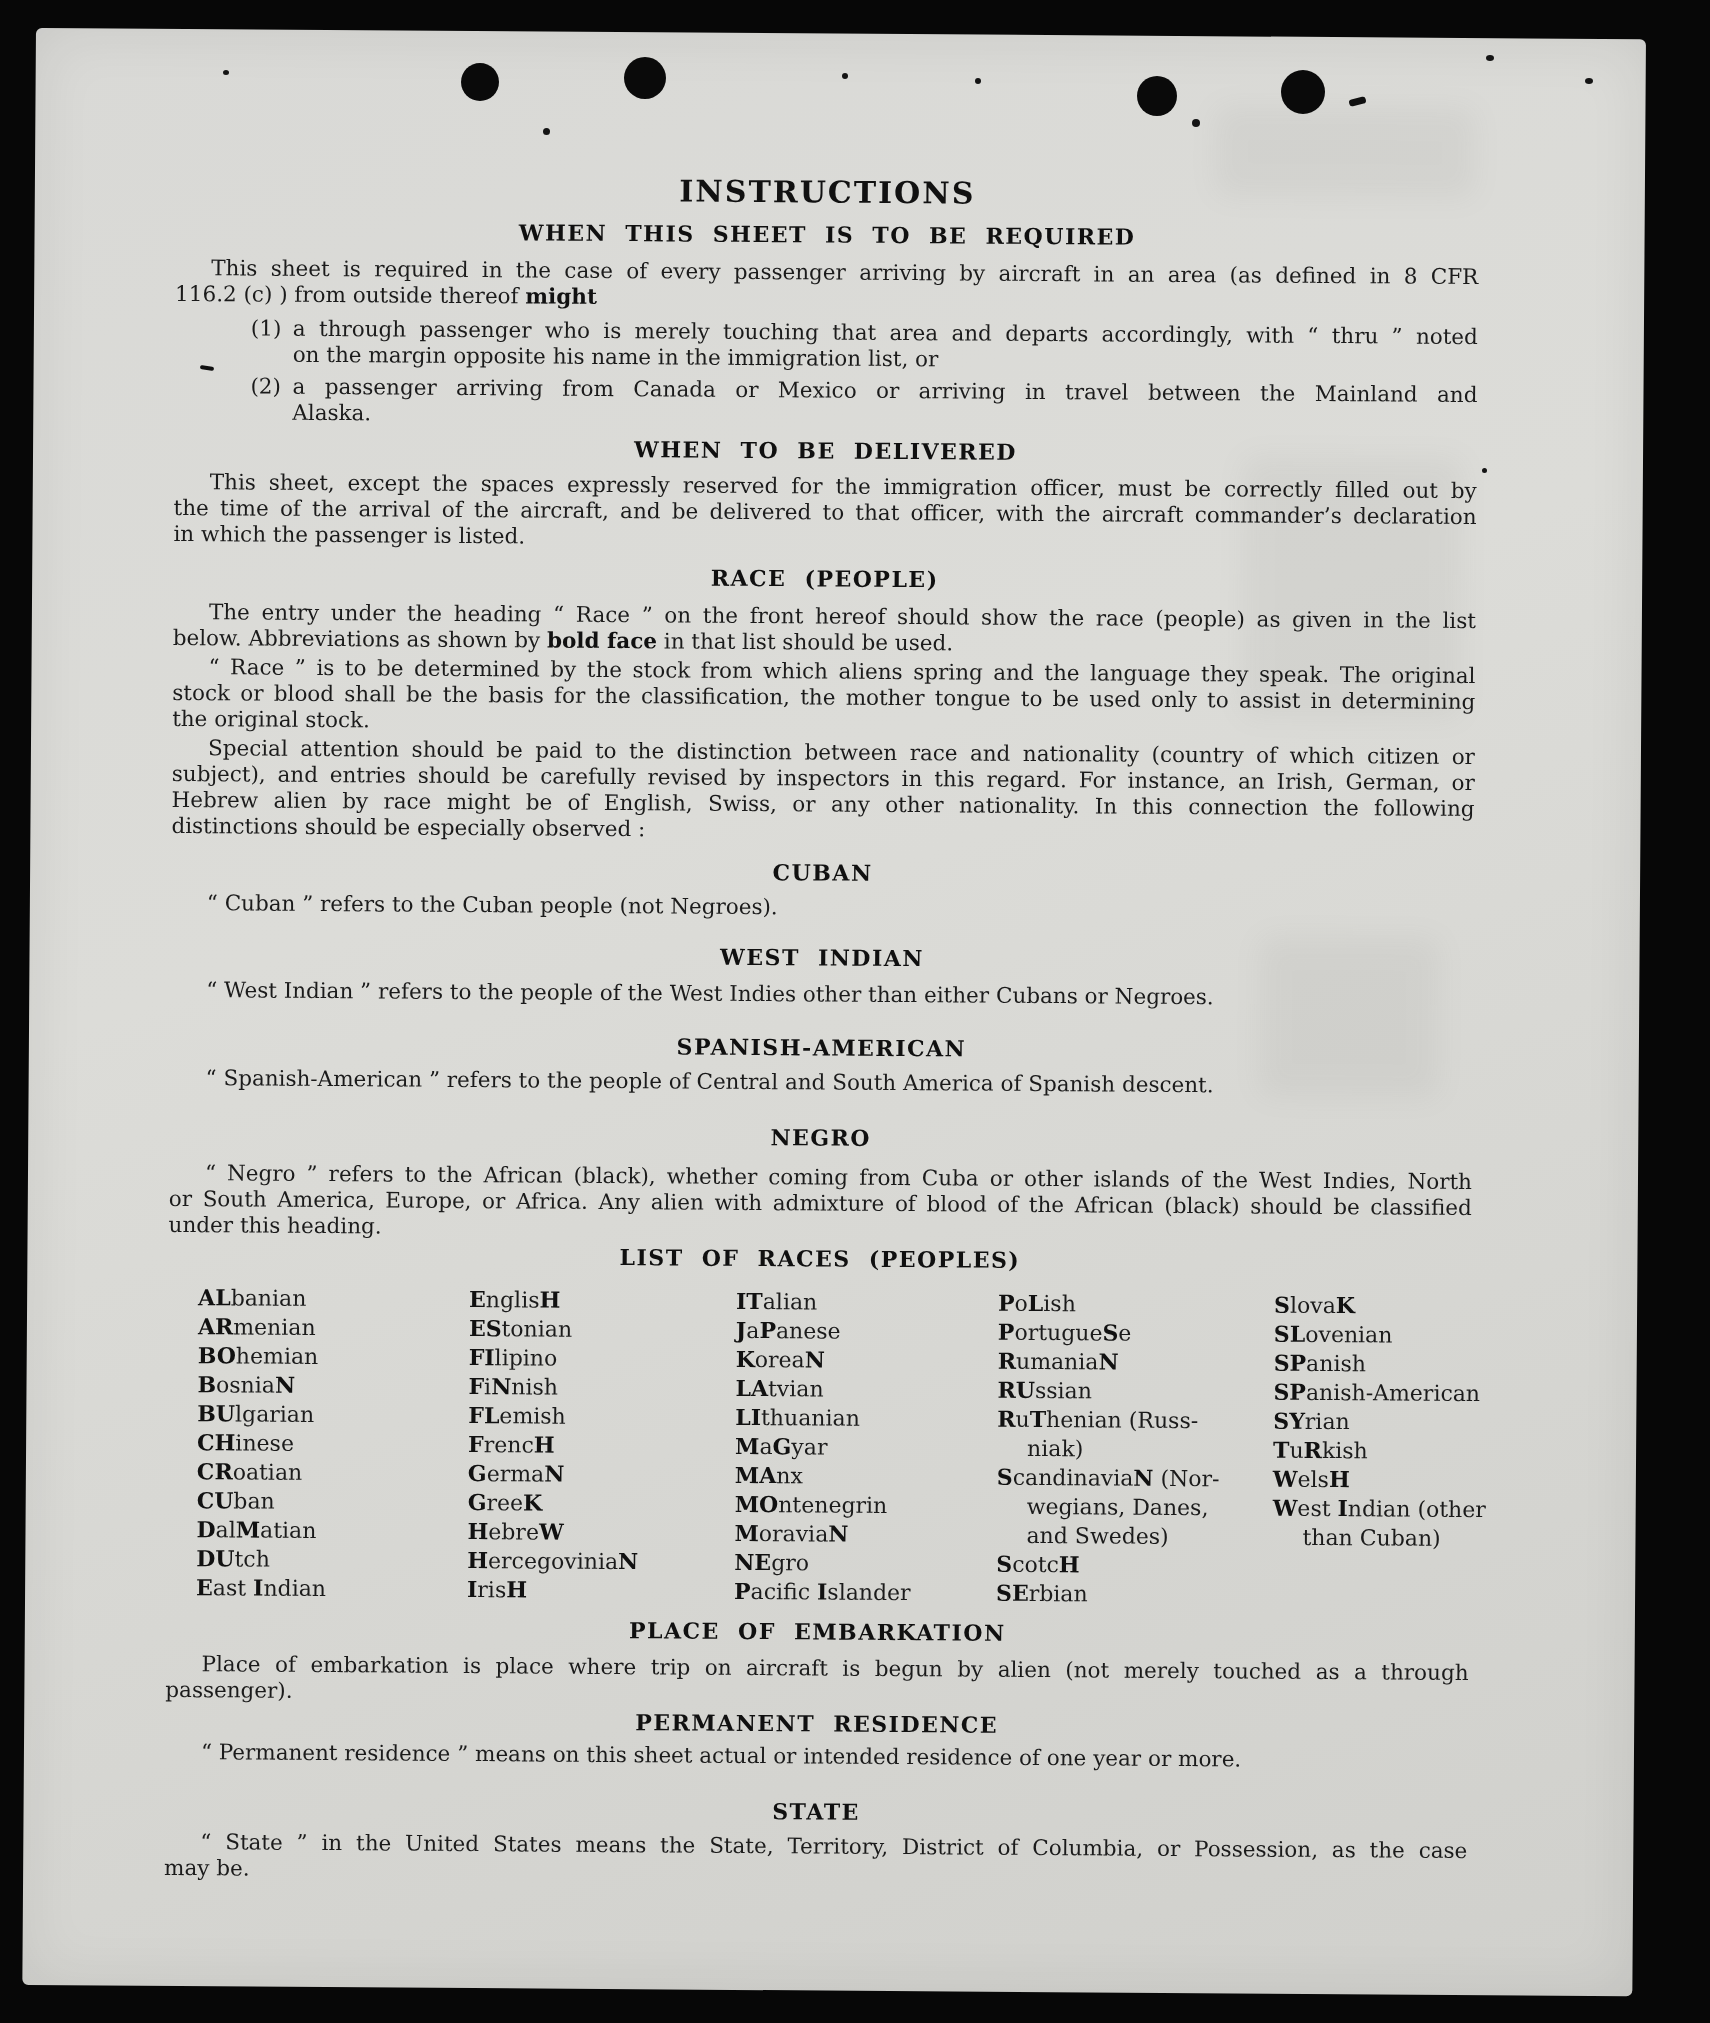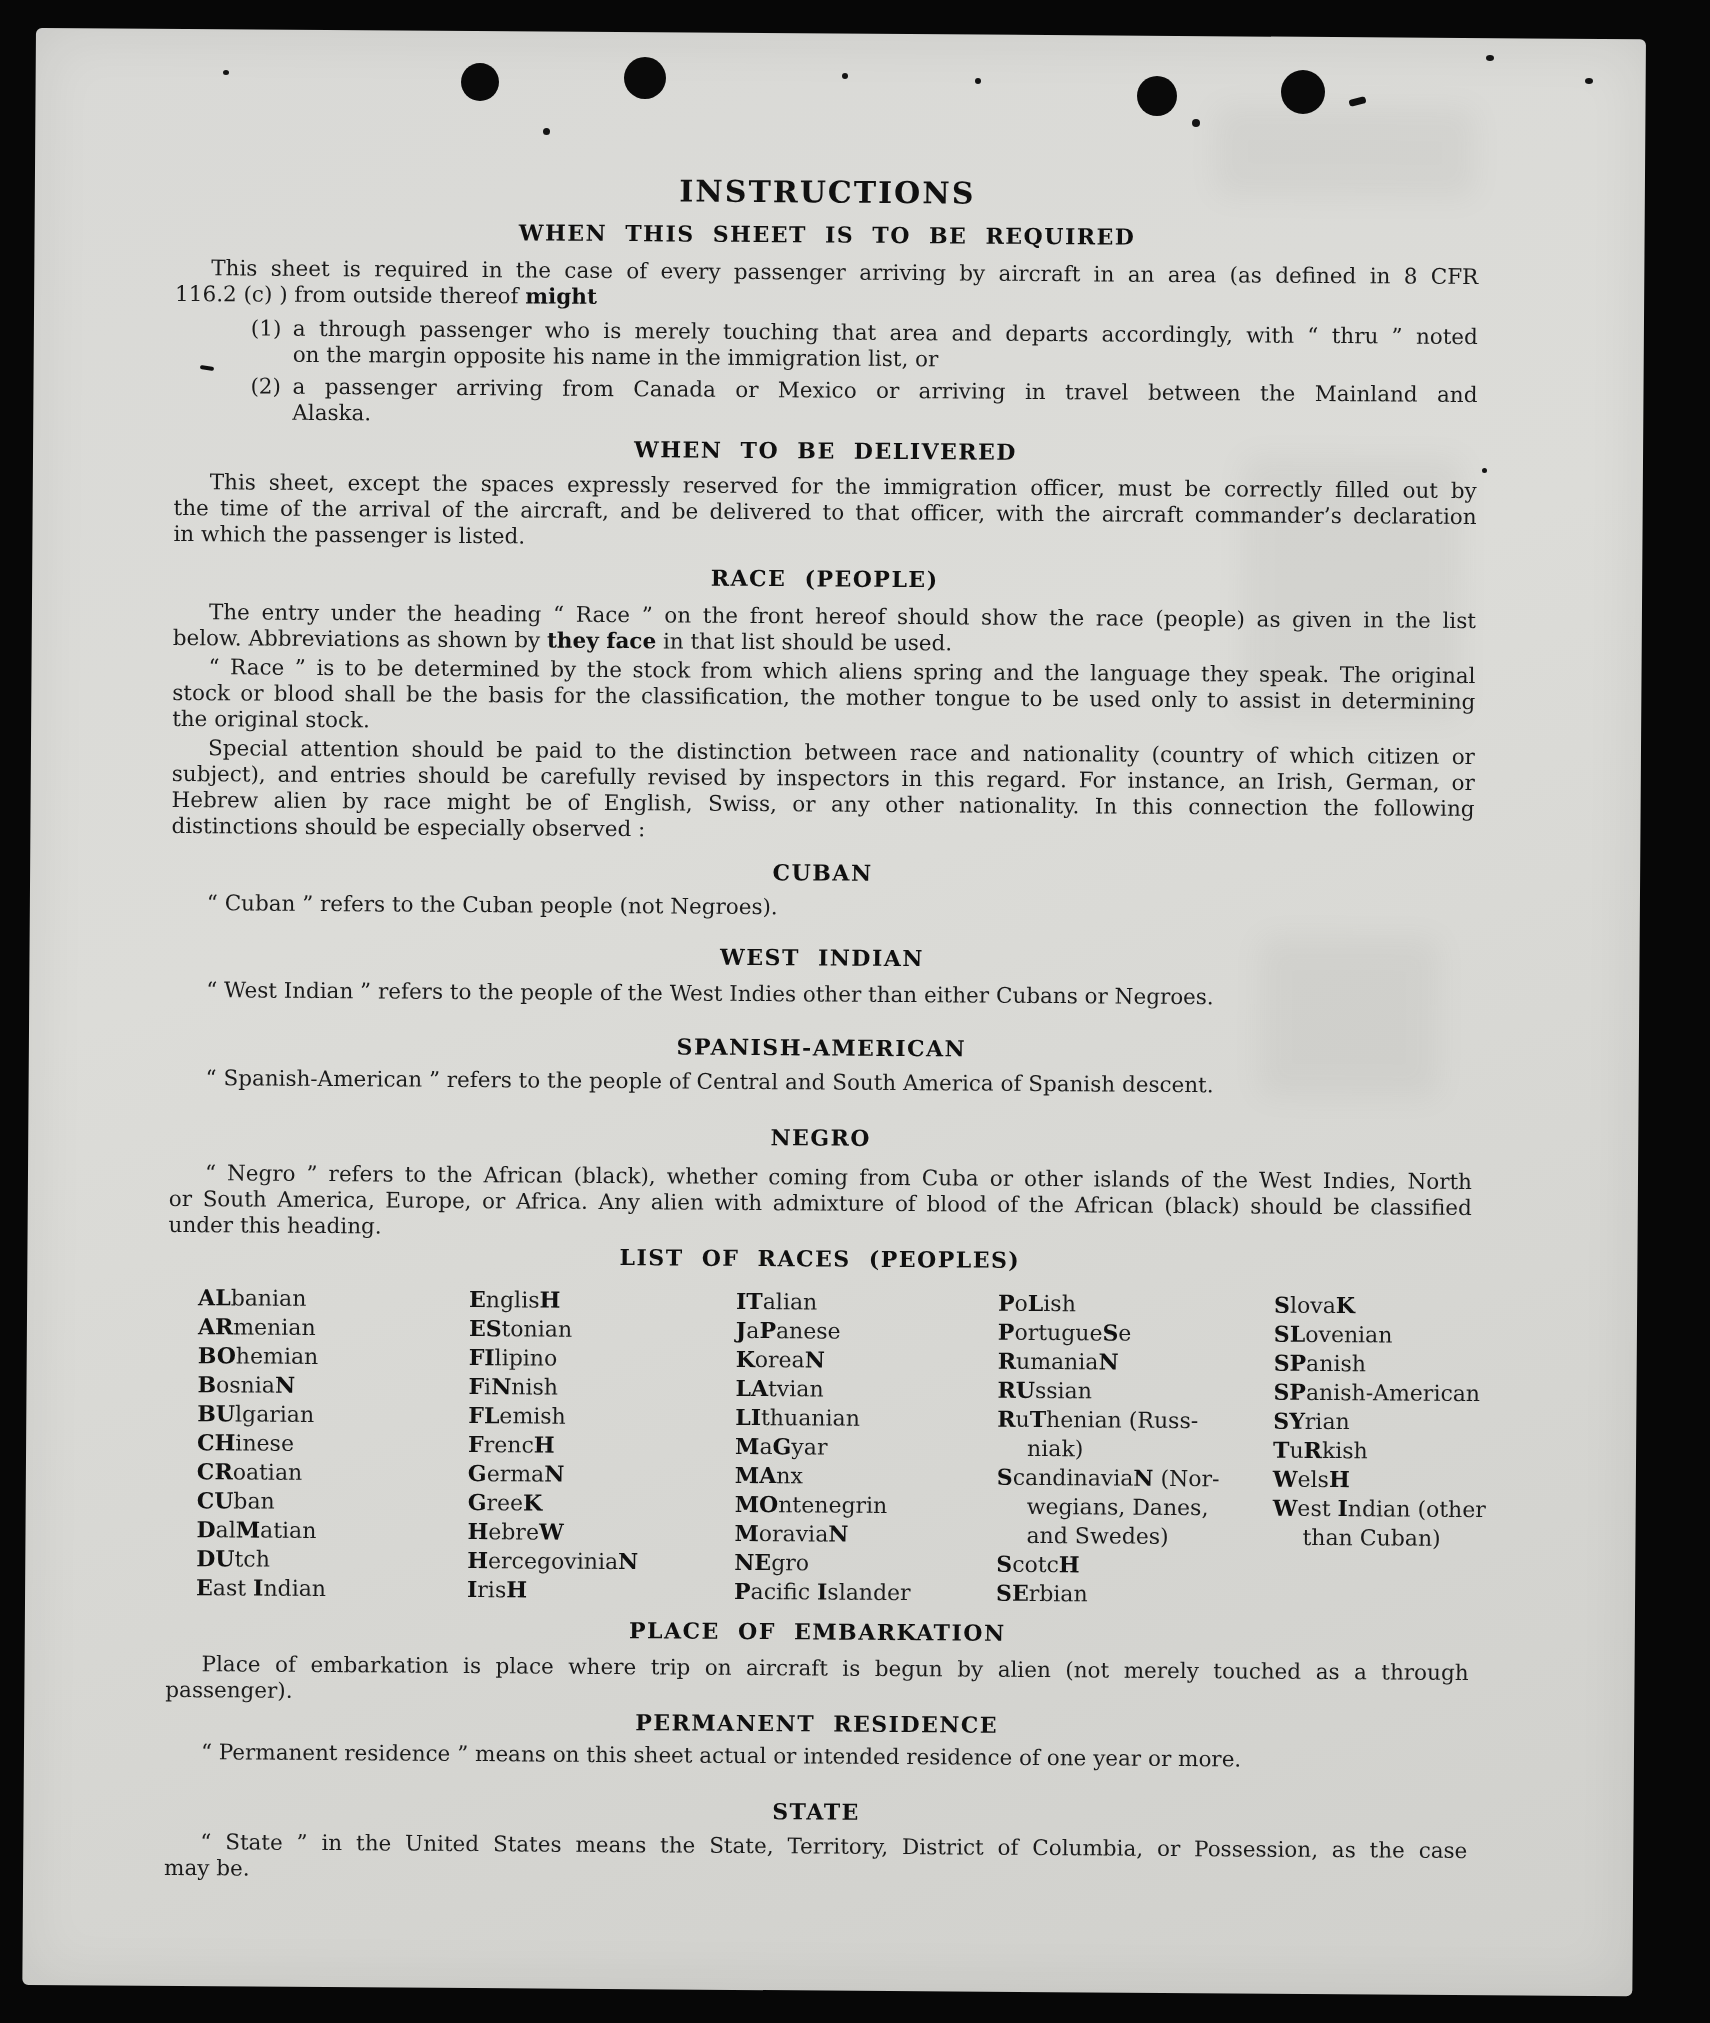--- a/index.html
+++ b/index.html
@@ -70,21 +70,21 @@
       <div class="sec-head" style="margin-top:8px">WHEN TO BE DELIVERED</div>
       <div class="para" style="margin-top:10px">
           <div class="pline jfull find">This sheet, except the spaces expressly reserved for the immigration officer, must be correctly filled out by</div>
           <div class="pline jfull">the time of the arrival of the aircraft, and be delivered to that officer, with the aircraft commander’s declaration</div>
           <div class="pline">in which the passenger is listed.</div>
         </div>
 
       <div class="sec-head" style="margin-top:14px">RACE (PEOPLE)</div>
       <div class="para" style="margin-top:12px">
           <div class="pline jfull find">The entry under the heading “ Race ” on the front hereof should show the race (people) as given in the list</div>
-          <div class="pline">below.  Abbreviations as shown by <b>they face</b> in that list should be used.</div>
+          <div class="pline">below.  Abbreviations as shown by <b>bold face</b> in that list should be used.</div>
         </div>
       <div class="para" style="margin-top:3px">
           <div class="pline jfull find">“ Race ” is to be determined by the stock from which aliens spring and the language they speak.  The original</div>
           <div class="pline jfull">stock or blood shall be the basis for the classification, the mother tongue to be used only to assist in determining</div>
           <div class="pline">the original stock.</div>
         </div>
       <div class="para" style="margin-top:3px">
           <div class="pline jfull find">Special attention should be paid to the distinction between race and nationality (country of which citizen or</div>
           <div class="pline jfull">subject), and entries should be carefully revised by inspectors in this regard.  For instance, an Irish, German, or</div>
           <div class="pline jfull">Hebrew alien by race might be of English, Swiss, or any other nationality.  In this connection the following</div>

